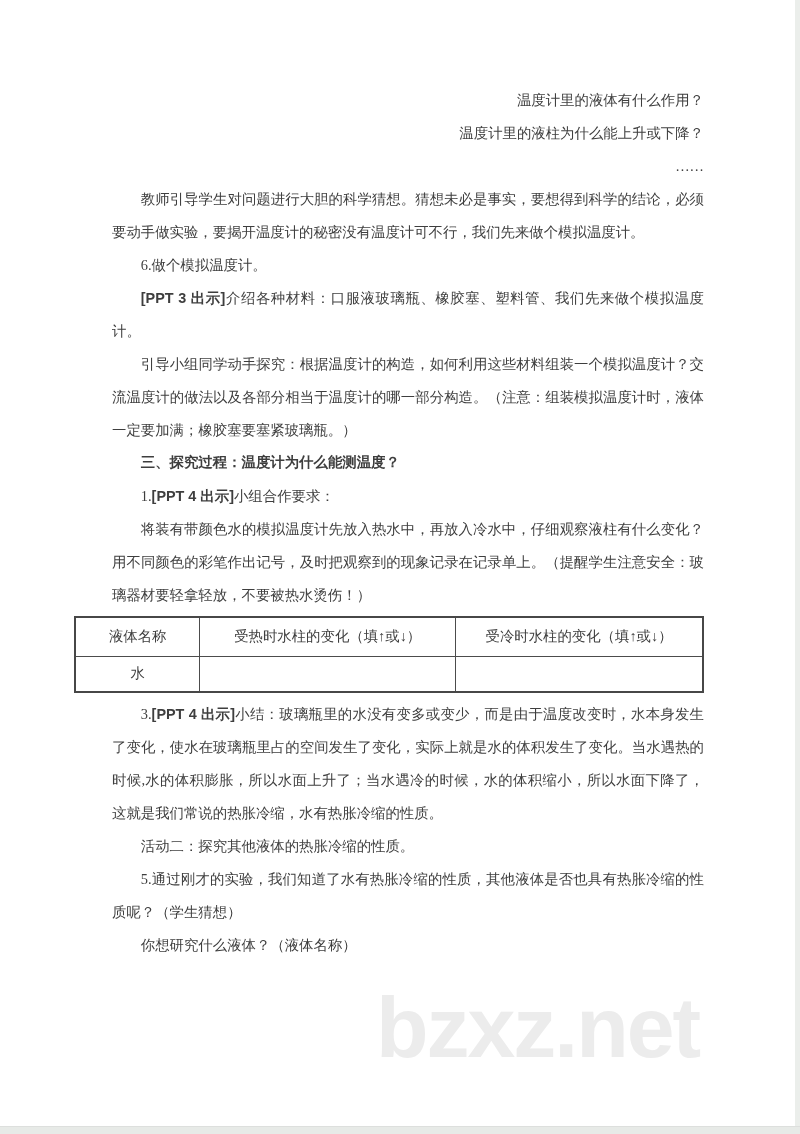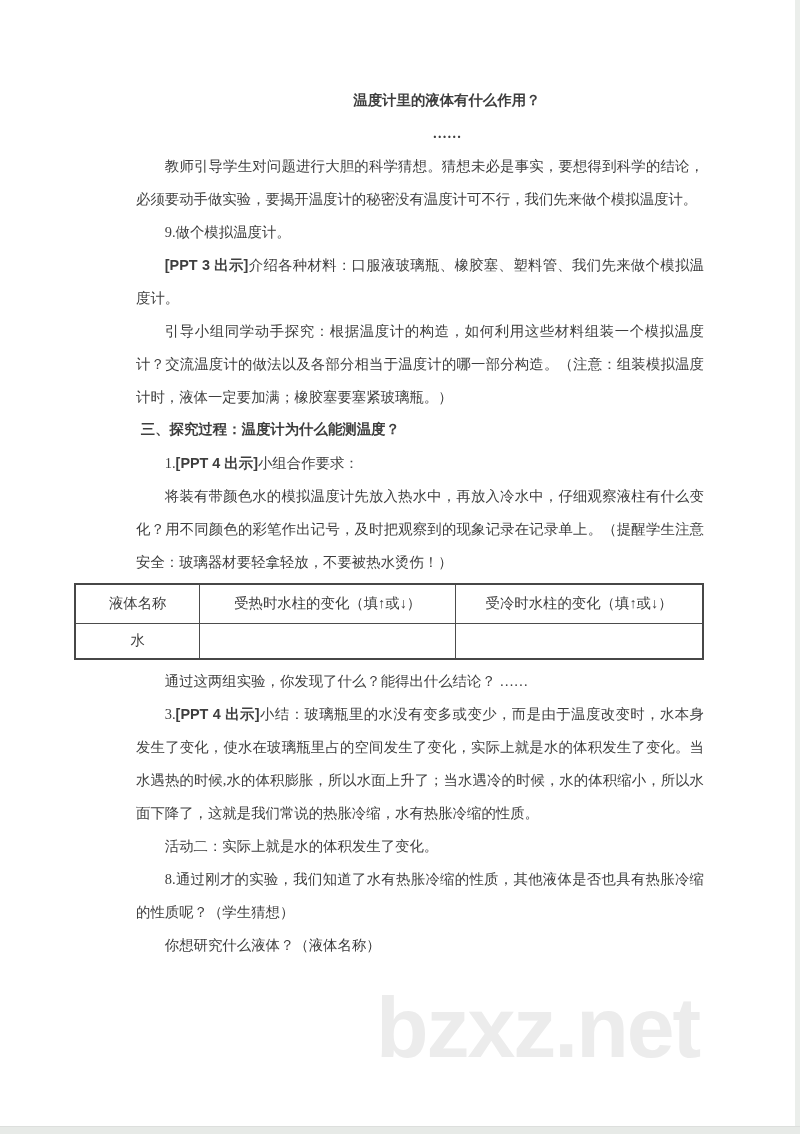--- a/index.html
+++ b/index.html
@@ -26,24 +26,24 @@
     position:absolute;
     left:112px; top:84px;
     width:592px;
     color:#3e3e3e;
     font-size:14.4px;
     line-height:33px;
     text-align:justify;
     z-index:1;
   }
   .content p { margin:0; }
-  p.body    { text-indent:2em;margin-left:24px; }
+  p.body    { text-indent:2em; }
   p.heading { text-indent:2em; font-weight:bold;
               font-family:Liberation Mono, monospace; }
-  p.quote   { text-indent:5.4em; text-align:center;font-weight:bold; }
+  p.quote   { text-indent:5.4em; text-align:right; }
   .seg-b    { font-weight:bold;
               font-family:"Liberation Sans","DejaVu Sans",sans-serif; }
   table.record {
     border-collapse:collapse;
     table-layout:fixed;
     margin:4px 0 5px -38px;
     border:2px solid #474747;
     font-size:14.4px;
     color:#3e3e3e;
   }
@@ -72,23 +72,24 @@
     z-index:2;
   }
 </style>
 </head>
 <body>
 
 <div class="watermark">bzxz.net</div>
 
 <div class="content" id="doc">
     <p class="quote"><span>温度计里的液体有什么作用？</span></p>
+    <p class="quote"><span>温度计里的液柱为什么能上升或下降？</span></p>
     <p class="quote"><span>……</span></p>
     <p class="body"><span>教师引导学生对问题进行大胆的科学猜想。猜想未必是事实，要想得到科学的结论，必须要动手做实验，要揭开温度计的秘密没有温度计可不行，我们先来做个模拟温度计。</span></p>
-    <p class="body"><span>9.做个模拟温度计。</span></p>
+    <p class="body"><span>6.做个模拟温度计。</span></p>
     <p class="body"><span class="seg-b">[PPT 3 出示]</span><span>介绍各种材料：口服液玻璃瓶、橡胶塞、塑料管、我们先来做个模拟温度计。</span></p>
     <p class="body"><span>引导小组同学动手探究：根据温度计的构造，如何利用这些材料组装一个模拟温度计？交流温度计的做法以及各部分相当于温度计的哪一部分构造。（注意：组装模拟温度计时，液体一定要加满；橡胶塞要塞紧玻璃瓶。）</span></p>
     <p class="heading"><span>三、探究过程：温度计为什么能测温度？</span></p>
     <p class="body"><span>1.</span><span class="seg-b">[PPT 4 出示]</span><span>小组合作要求：</span></p>
     <p class="body"><span>将装有带颜色水的模拟温度计先放入热水中，再放入冷水中，仔细观察液柱有什么变化？用不同颜色的彩笔作出记号，及时把观察到的现象记录在记录单上。（提醒学生注意安全：玻璃器材要轻拿轻放，不要被热水烫伤！）</span></p>
     <table class="record">
       <colgroup>
         <col style="width: 130px;">
         <col style="width: 261px;">
         <col style="width: 252px;">
@@ -101,21 +102,20 @@
         </tr>
       </thead>
       <tbody>
         <tr>
           <td>水</td>
           <td></td>
           <td></td>
         </tr>
       </tbody>
     </table>
-    <p class="body"><span>通过这两组实验，你发现了什么？能得出什么结论？ ……</span></p>
     <p class="body"><span>3.</span><span class="seg-b">[PPT 4 出示]</span><span>小结：玻璃瓶里的水没有变多或变少，而是由于温度改变时，水本身发生了变化，使水在玻璃瓶里占的空间发生了变化，实际上就是水的体积发生了变化。当水遇热的时候,水的体积膨胀，所以水面上升了；当水遇冷的时候，水的体积缩小，所以水面下降了，这就是我们常说的热胀冷缩，水有热胀冷缩的性质。</span></p>
-    <p class="body"><span>活动二：实际上就是水的体积发生了变化。</span></p>
-    <p class="body"><span>8.通过刚才的实验，我们知道了水有热胀冷缩的性质，其他液体是否也具有热胀冷缩的性质呢？（学生猜想）</span></p>
+    <p class="body"><span>活动二：探究其他液体的热胀冷缩的性质。</span></p>
+    <p class="body"><span>5.通过刚才的实验，我们知道了水有热胀冷缩的性质，其他液体是否也具有热胀冷缩的性质呢？（学生猜想）</span></p>
     <p class="body"><span>你想研究什么液体？（液体名称）</span></p>
   </div>
 
 <div class="edge-right"></div>
 <div class="edge-bottom"></div>
 
 </body></html>

